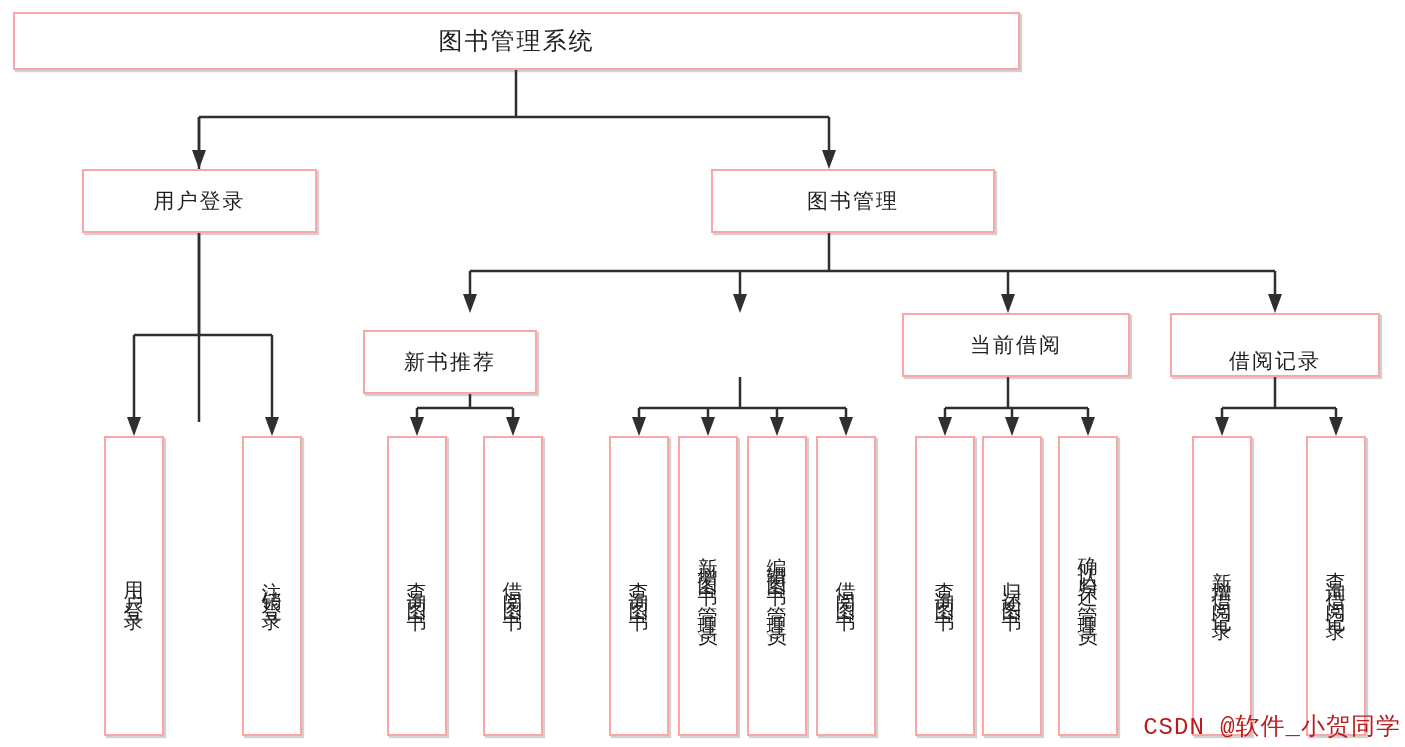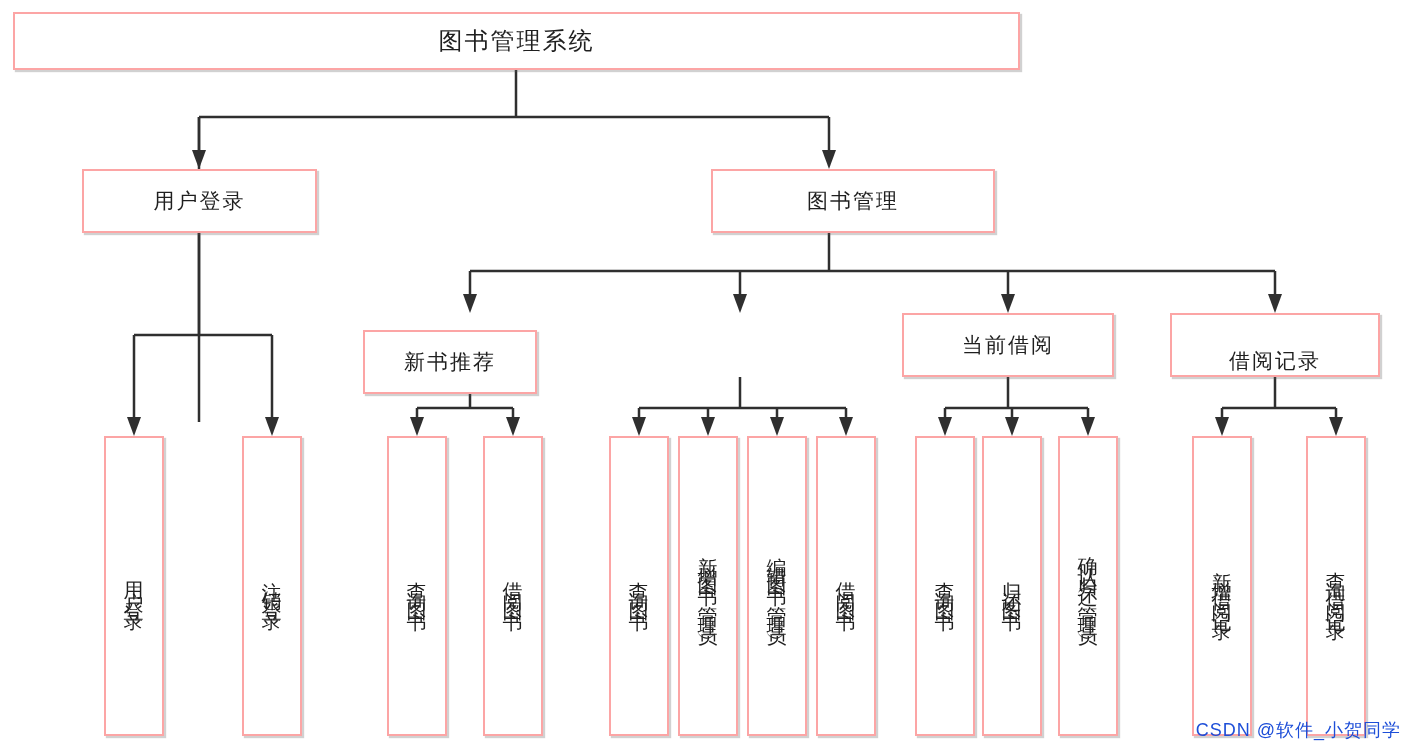--- a/index.html
+++ b/index.html
@@ -43,43 +43,44 @@
     writing-mode: vertical-rl;
     text-orientation: mixed;
     letter-spacing: 10px;
     line-height: 1;
     white-space: nowrap;
   }
   #n-login    { left: 82px;  top: 169px; width: 235px; }
   #n-bookmgmt { left: 711px; top: 169px; width: 284px; }
   #n-newbook  { left: 363px; top: 330px; width: 174px; }
   #n-borrow   { left: 634px; top: 313px; width: 213px; }
-  #n-current  { left: 902px; top: 313px; width: 212px; }
+  #n-current  { left: 902px; top: 313px; width: 228px; }
   #n-records  { left: 1170px; top: 313px; width: 210px; align-items: flex-end; }
   #lf-0  { left: 104px; }
   #lf-1  { left: 242px; }
   #lf-2  { left: 387px; }
   #lf-3  { left: 483px; }
   #lf-4  { left: 609px; }
   #lf-5  { left: 678px; }
   #lf-6  { left: 747px; }
   #lf-7  { left: 816px; }
   #lf-8  { left: 915px; }
   #lf-9  { left: 982px; }
   #lf-10 { left: 1058px; }
   #lf-11 { left: 1192px; }
   #lf-12 { left: 1306px; }
   .watermark {
     position: absolute;
     right: 4px;
     bottom: 5px;
-    font-size: 18px;
-    color: #1d4ed8;
+    font-size: 24px;
+    color: #b91c1c;
     letter-spacing: 1px;
     white-space: nowrap;
+    font-family: Liberation Mono, monospace;
   }
 </style>
 </head>
 <body>
 
 <div id="canvas">
 
   <svg id="wires" viewBox="0 0 1405 747" xmlns="http://www.w3.org/2000/svg">
     <g stroke="#2f2f2f" stroke-width="2.5" fill="none">
 

